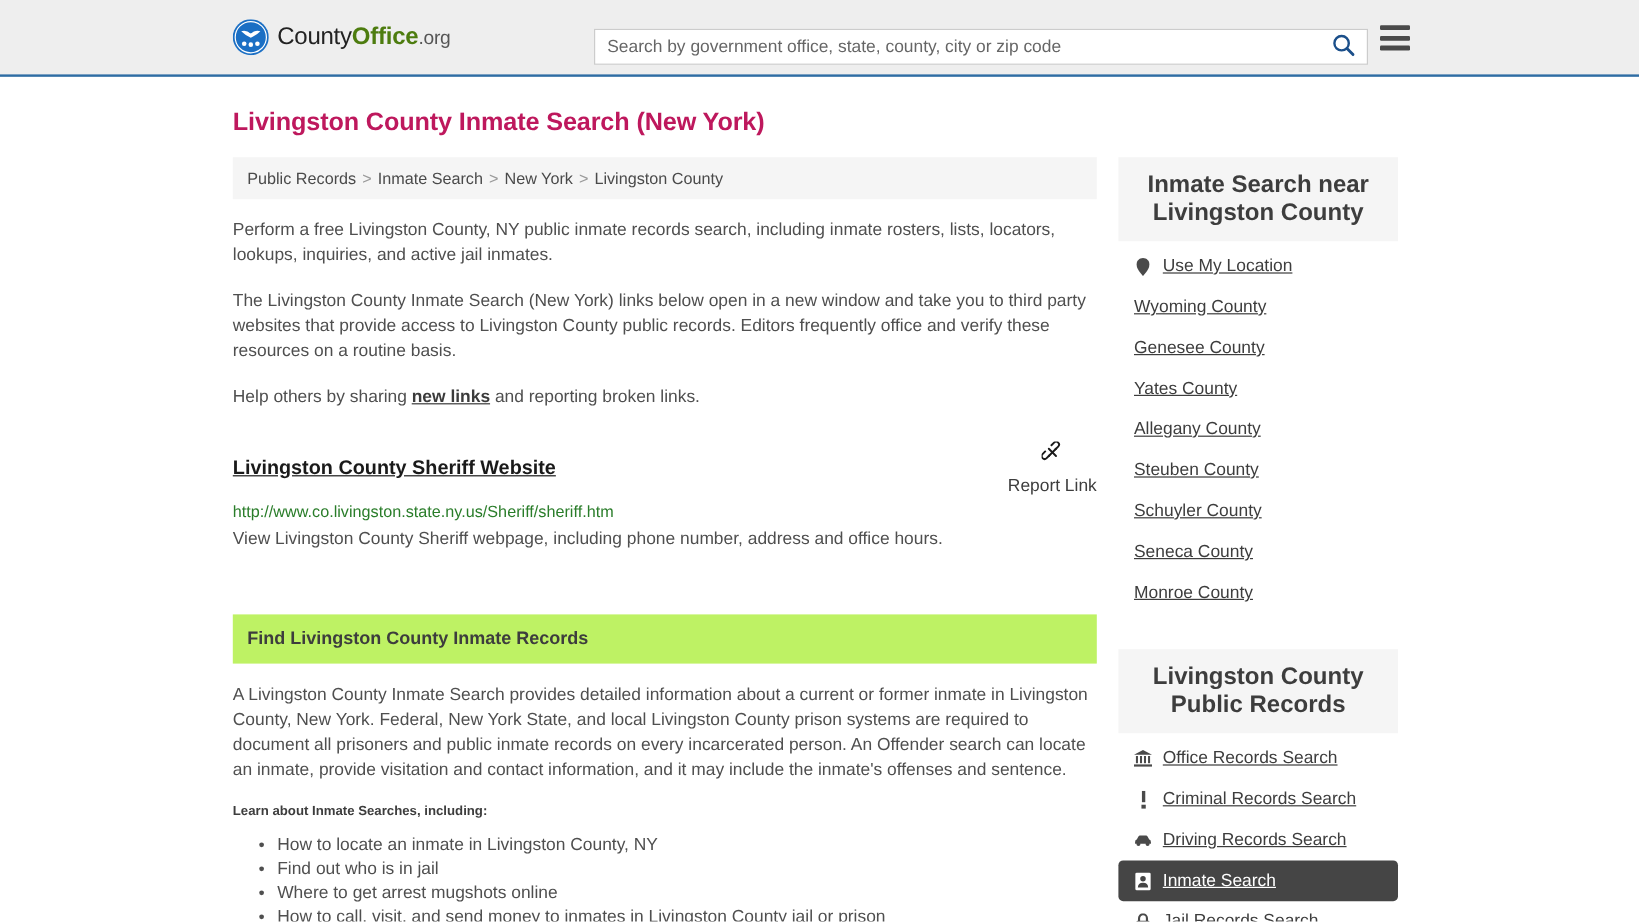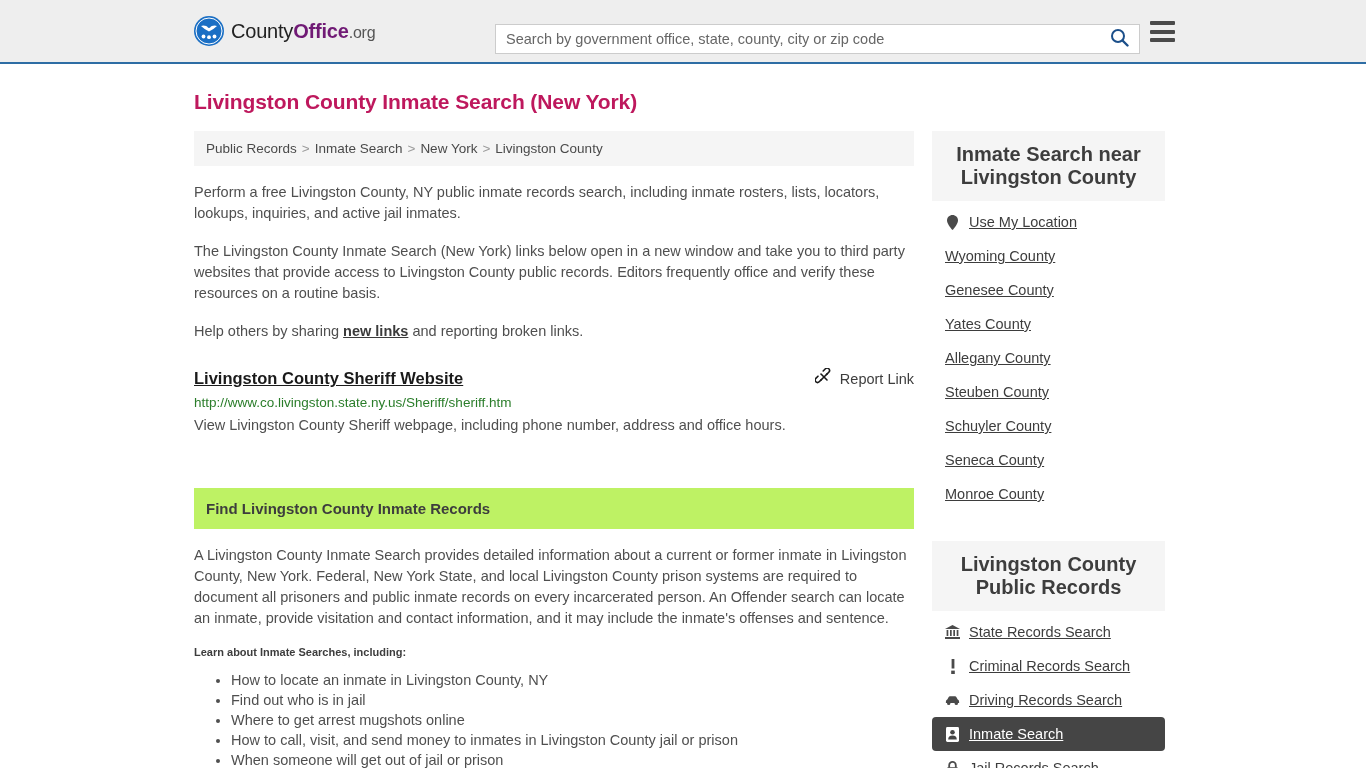--- a/index.html
+++ b/index.html
@@ -31,21 +31,21 @@
     width: 30px; height: 30px;
     flex: 0 0 30px;
     margin-right: 7px;
   }
   .brand-text {
     font-size: 20px;
     letter-spacing: -0.2px;
     white-space: nowrap;
   }
   .brand-county { color: #222222; }
-  .brand-office { color: #701a75; font-weight: bold; text-align: center; }
+  .brand-office { color: #4d7c0f; font-weight: bold; text-align: center; }
   .brand-org { color: #555555; font-size: 16px; }
 
   .search-wrap {
     position: absolute;
     left: 495px;
     top: 24px;
     width: 645px;
     height: 30px;
     background: #ffffff;
     border: 1px solid #cccccc;
@@ -149,20 +149,21 @@
     text-decoration: underline;
   }
   .report-link {
     display: flex;
     align-items: center;
     gap: 7px;
     font-size: 14.5px;
     color: #3d3d3d;
     cursor: pointer;
     white-space: nowrap;
+    flex-direction: column;
   }
   .result-url {
     display: block;
     font-size: 13.5px;
     color: #2a7d2a;
     margin-top: 6px;
     text-decoration: none;
   }
   .result-desc {
     font-size: 14.5px;
@@ -368,21 +369,21 @@
             <span class="side-ico">
               <svg width="15" height="14" viewBox="0 0 15 14">
                 <path d="M7.5 0 L15 4 L0 4 Z" fill="#4a4a4a"></path>
                 <rect x="1.6" y="5" width="1.7" height="6" fill="#4a4a4a"></rect>
                 <rect x="5" y="5" width="1.7" height="6" fill="#4a4a4a"></rect>
                 <rect x="8.3" y="5" width="1.7" height="6" fill="#4a4a4a"></rect>
                 <rect x="11.7" y="5" width="1.7" height="6" fill="#4a4a4a"></rect>
                 <rect x="0" y="12" width="15" height="2" fill="#4a4a4a"></rect>
               </svg>
             </span>
-            <a class="side-link" href="#">State Records Search</a>
+            <a class="side-link" href="#">Office Records Search</a>
           </div>
 
           <div class="side-item">
             <span class="side-ico">
               <svg width="6" height="15" viewBox="0 0 6 15">
                 <rect x="1.6" y="0" width="2.8" height="9.5" fill="#4a4a4a"></rect>
                 <rect x="1.2" y="11.6" width="3.6" height="3.4" fill="#4a4a4a"></rect>
               </svg>
             </span>
             <a class="side-link" href="#">Criminal Records Search</a>

